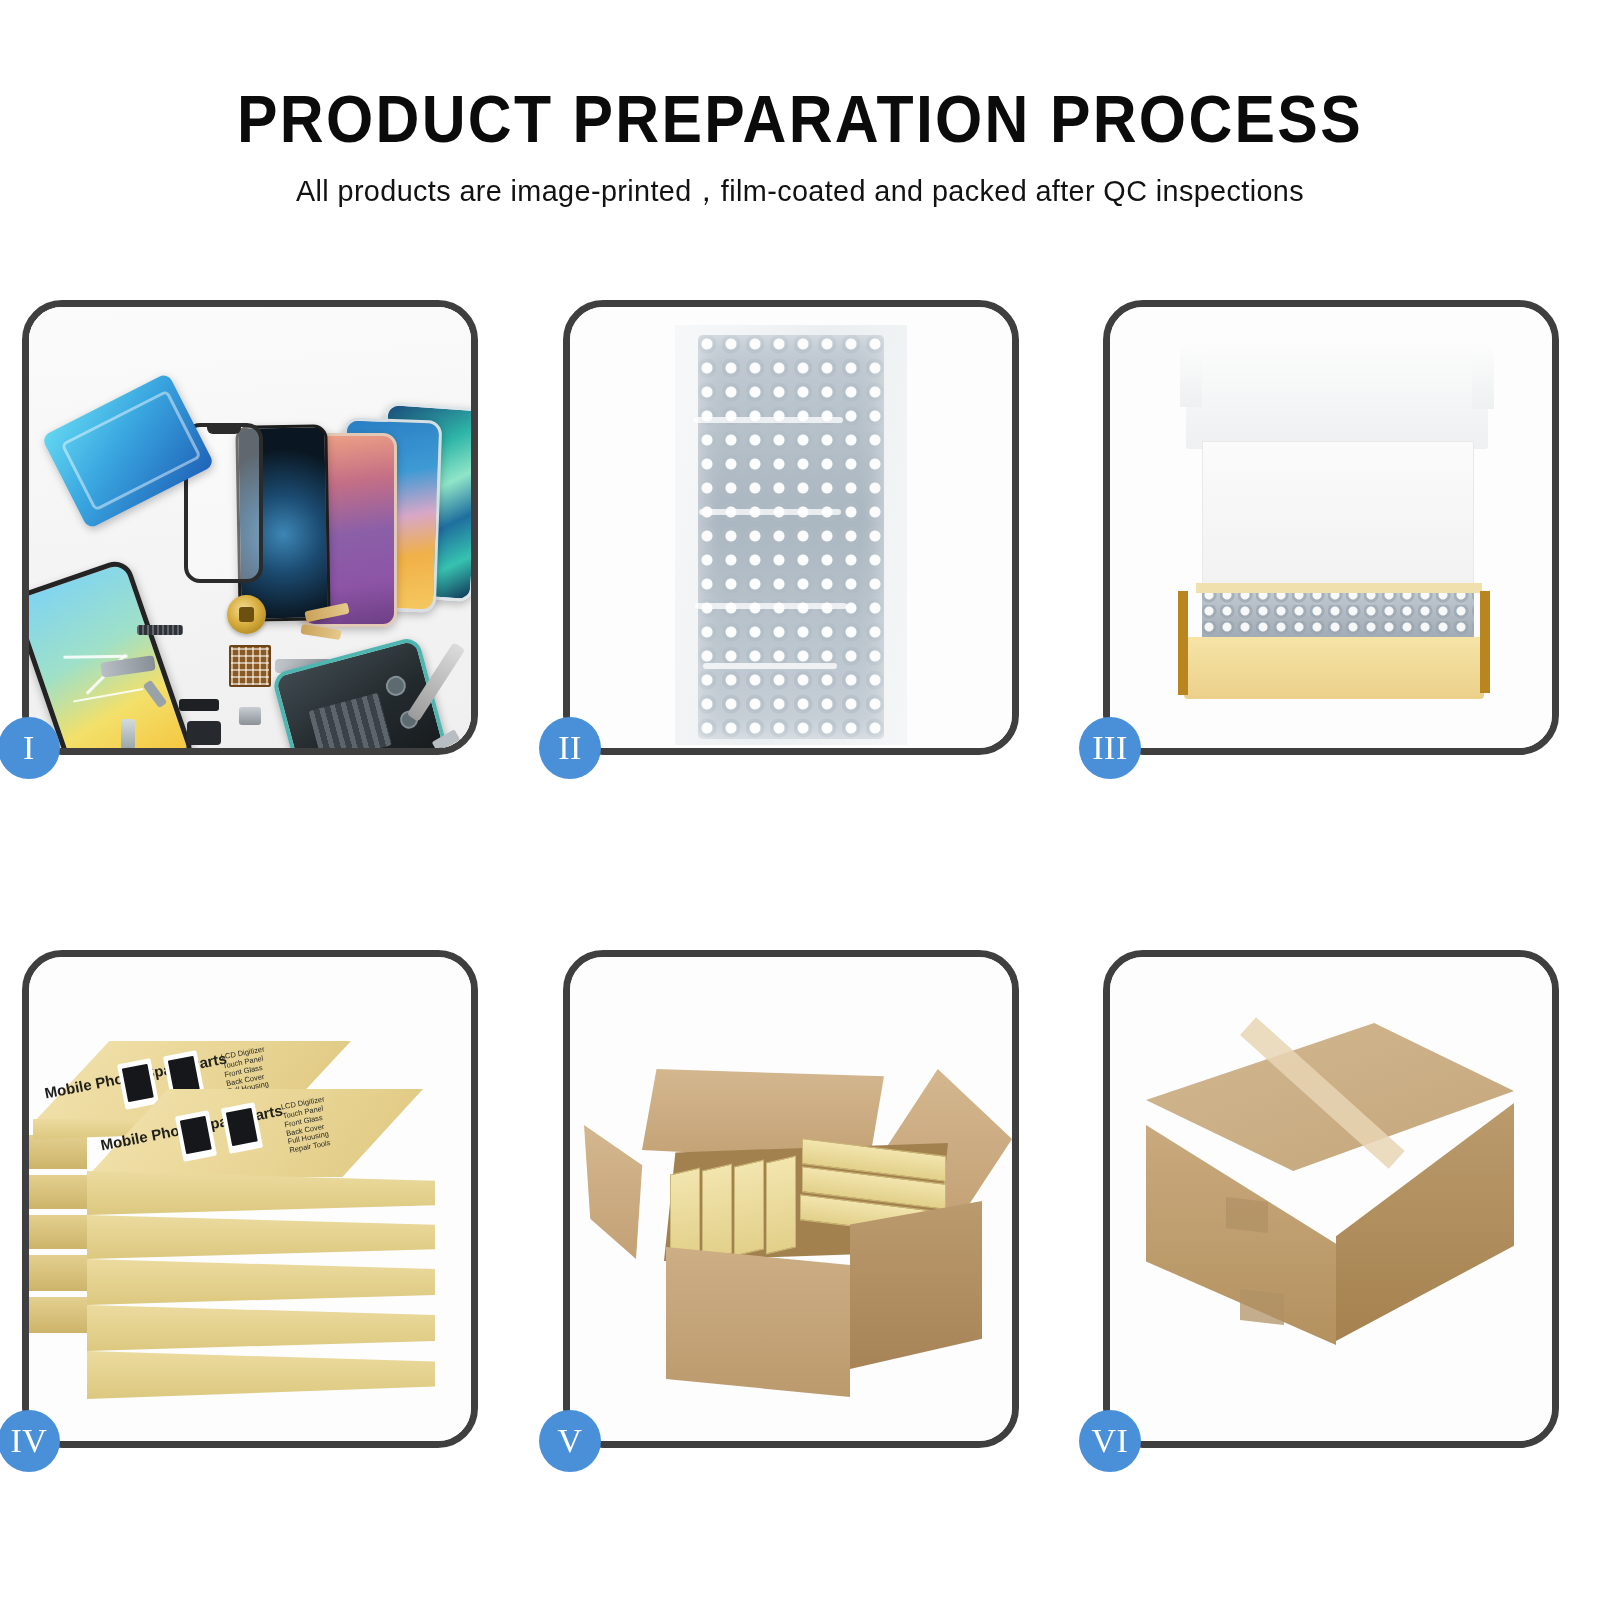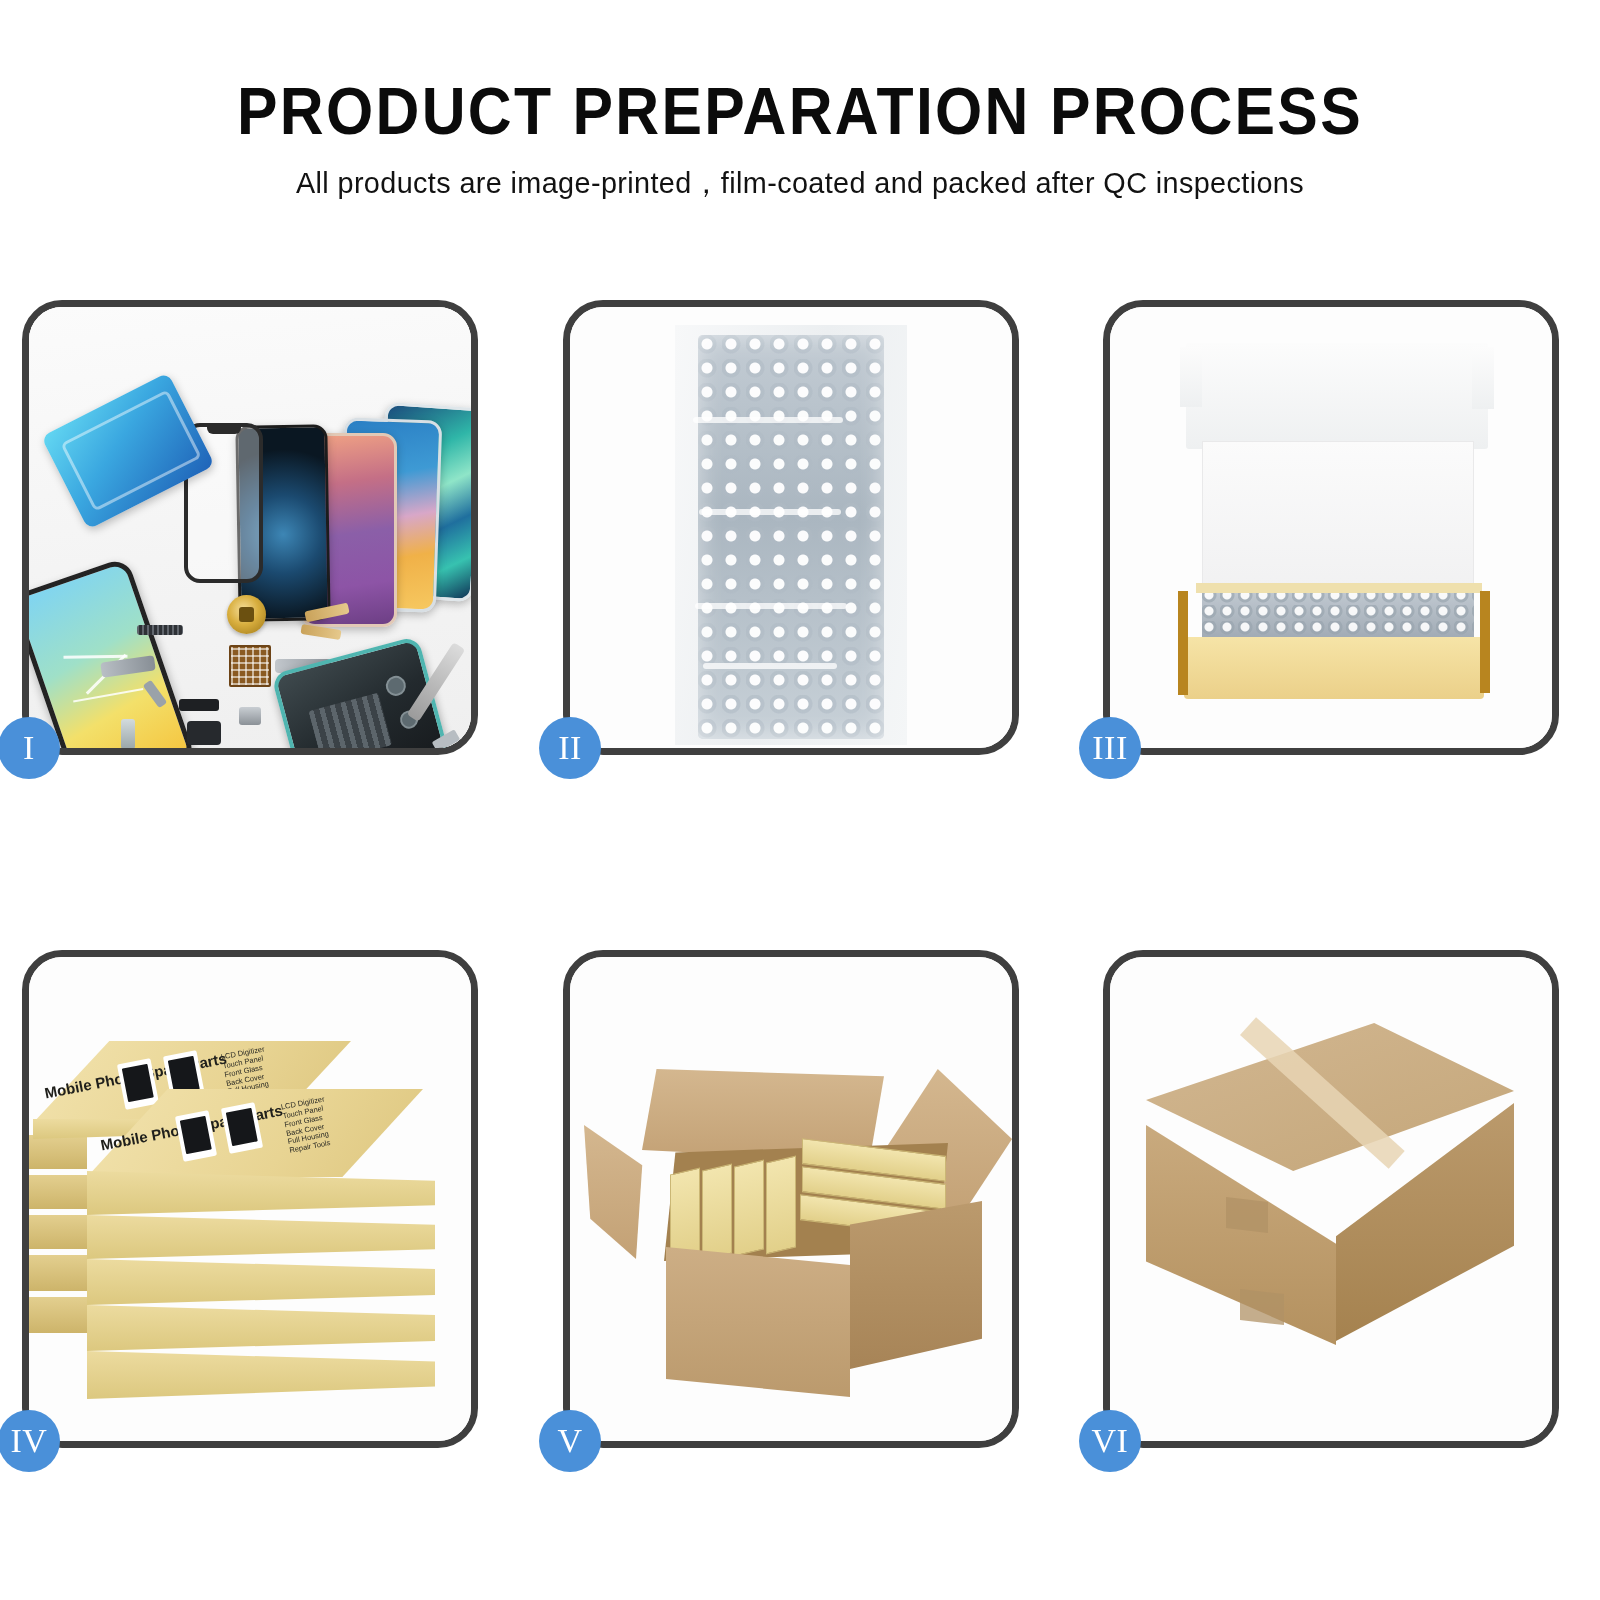--- a/index.html
+++ b/index.html
@@ -1,20 +1,20 @@
 <!DOCTYPE html>
 <html><head>
 <meta charset="utf-8">
 <style>
   * { margin:0; padding:0; box-sizing:border-box; }
   html,body { width:1600px; height:1600px; background:#ffffff; }
   body { font-family:"Liberation Sans", sans-serif; position:relative; overflow:hidden; }
 
   
-  #header { position:absolute; left:0; top:0; width:1325px; height:250px;padding-left:36px; }
+  #header { position:absolute; left:0; top:8px; width:1325px; height:250px;padding-left:36px; }
   #page-title {
     position:absolute; left:0; top:78px; width:1600px; text-align:center;
     font-size:66px; font-weight:700; color:#0b0b0b;
     letter-spacing:2.5px; transform:scaleX(0.92); transform-origin:center top;
     white-space:nowrap; line-height:1;
   }
   #page-subtitle {
     position:absolute; left:0; top:168px; width:1600px; text-align:center;
     font-size:30px; font-weight:400; color:#121212;
     letter-spacing:0.4px; transform:scaleX(0.96); transform-origin:center top;

